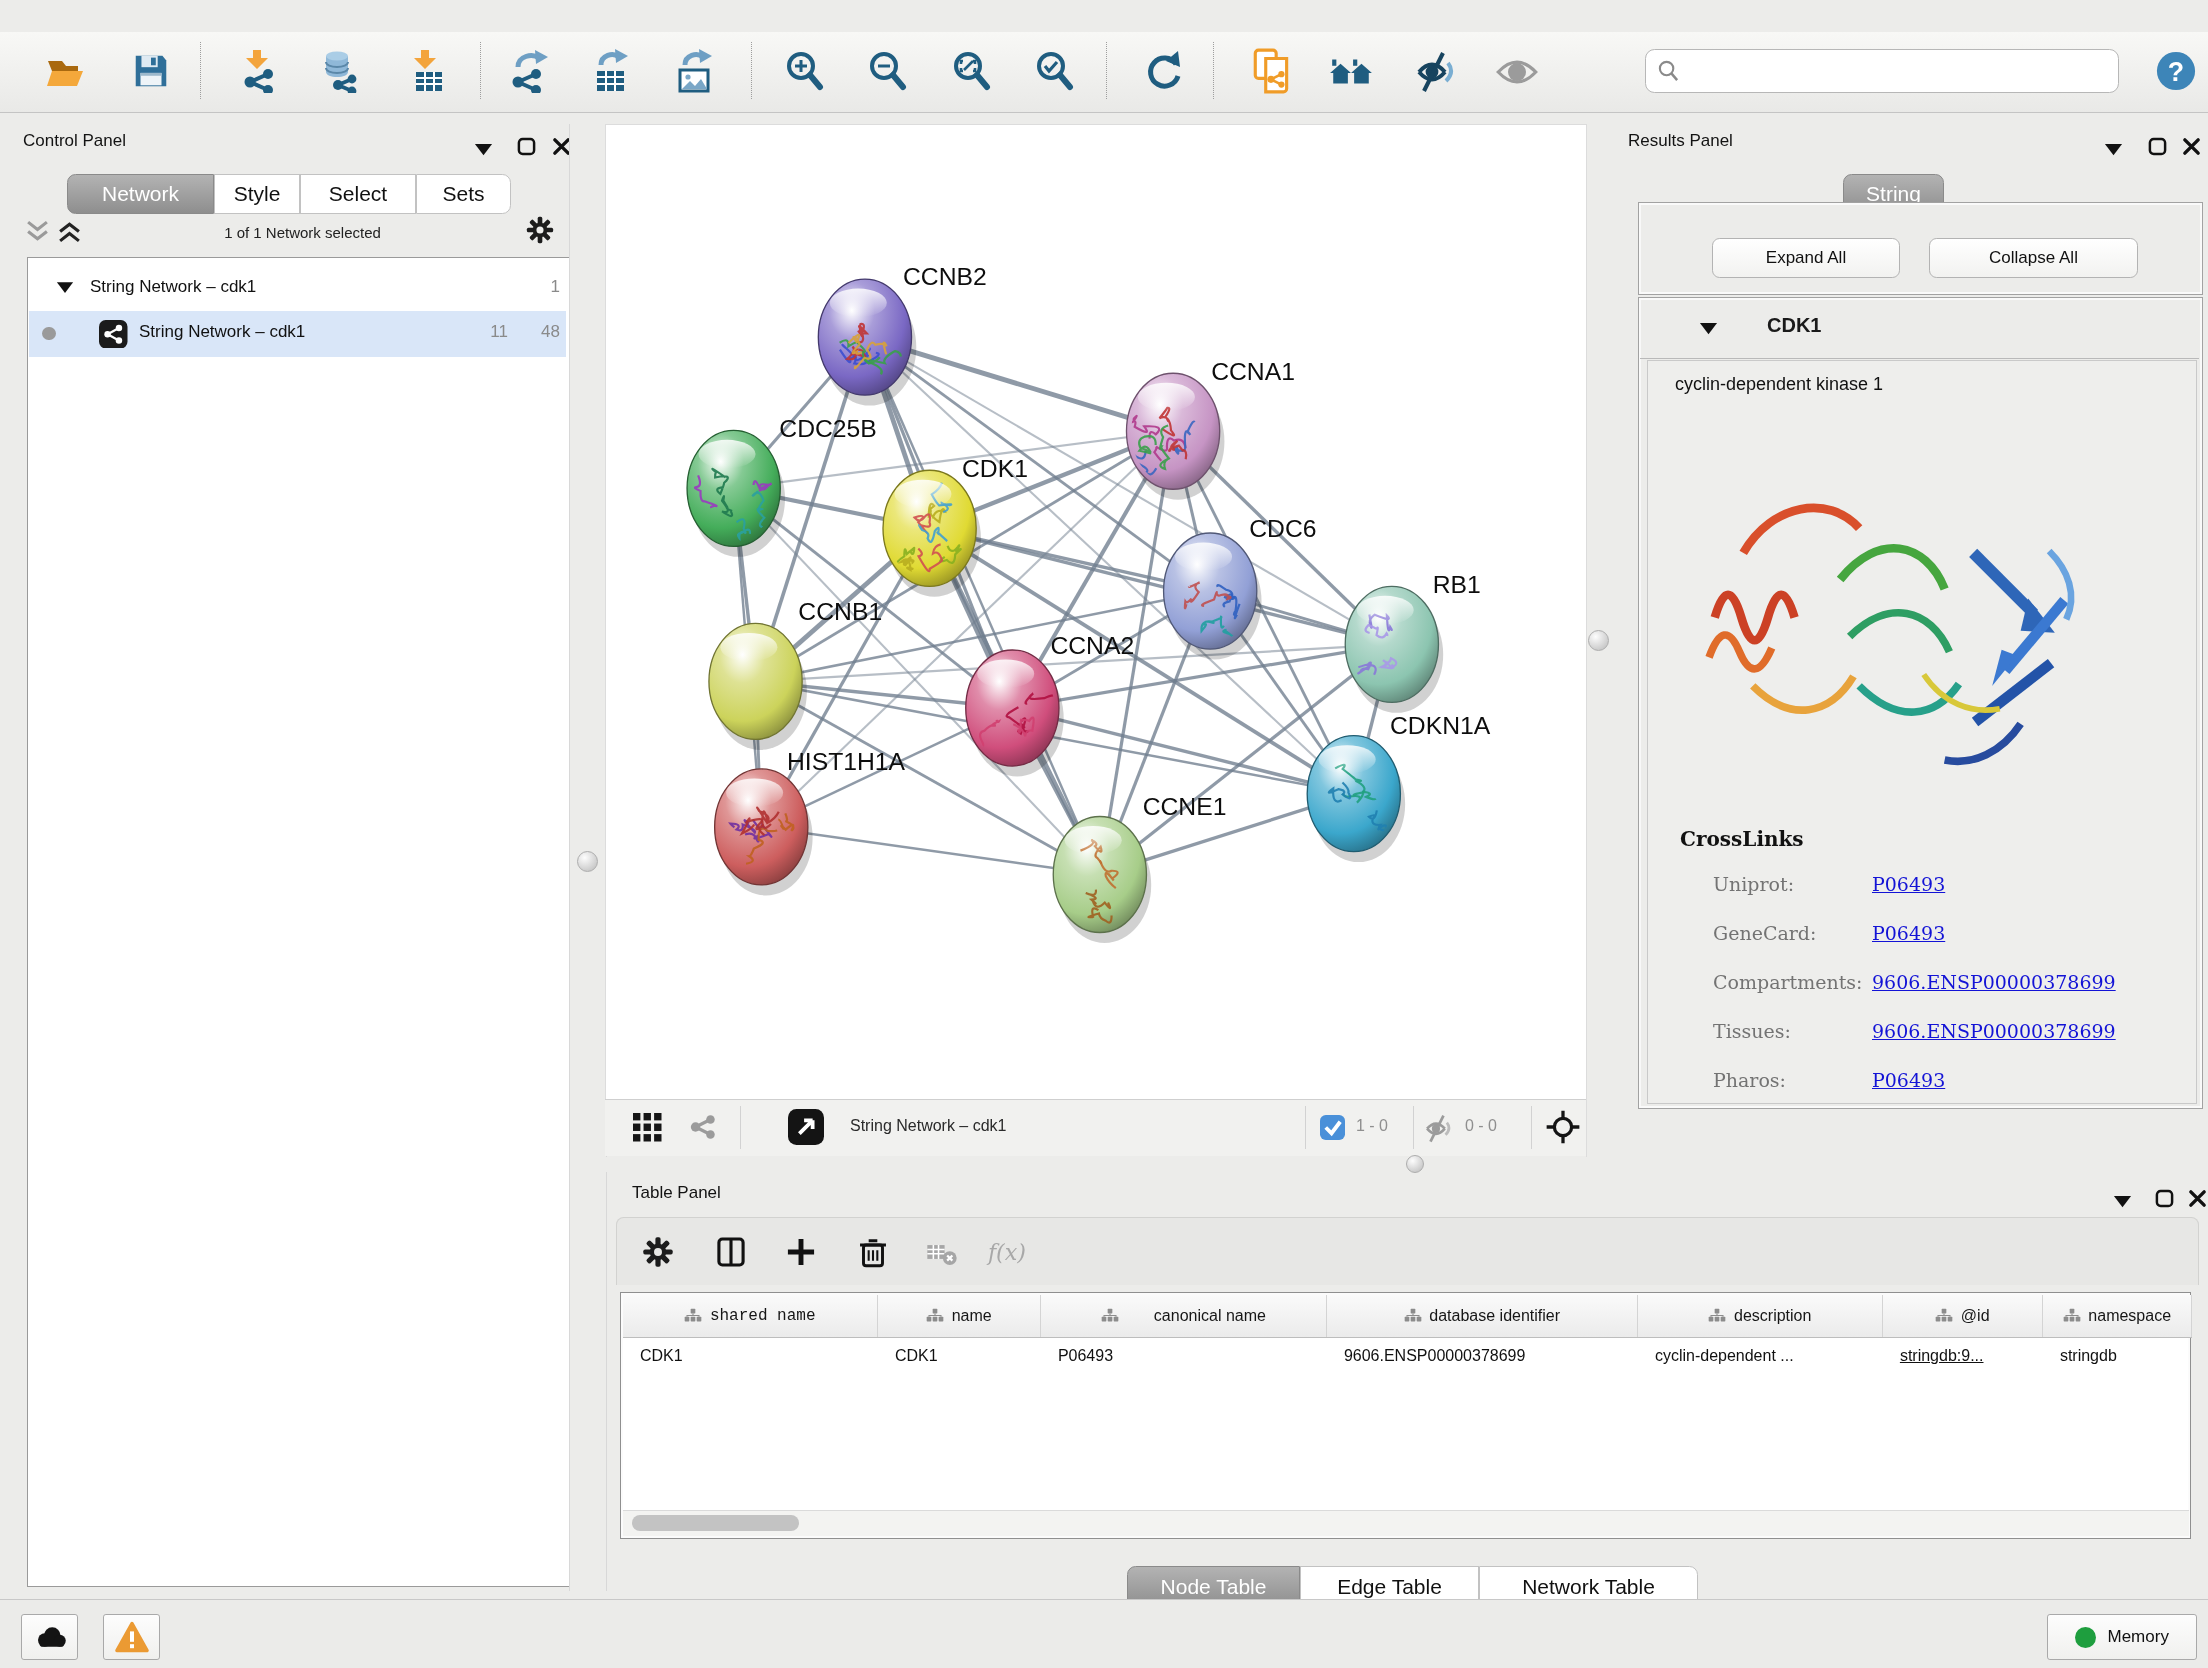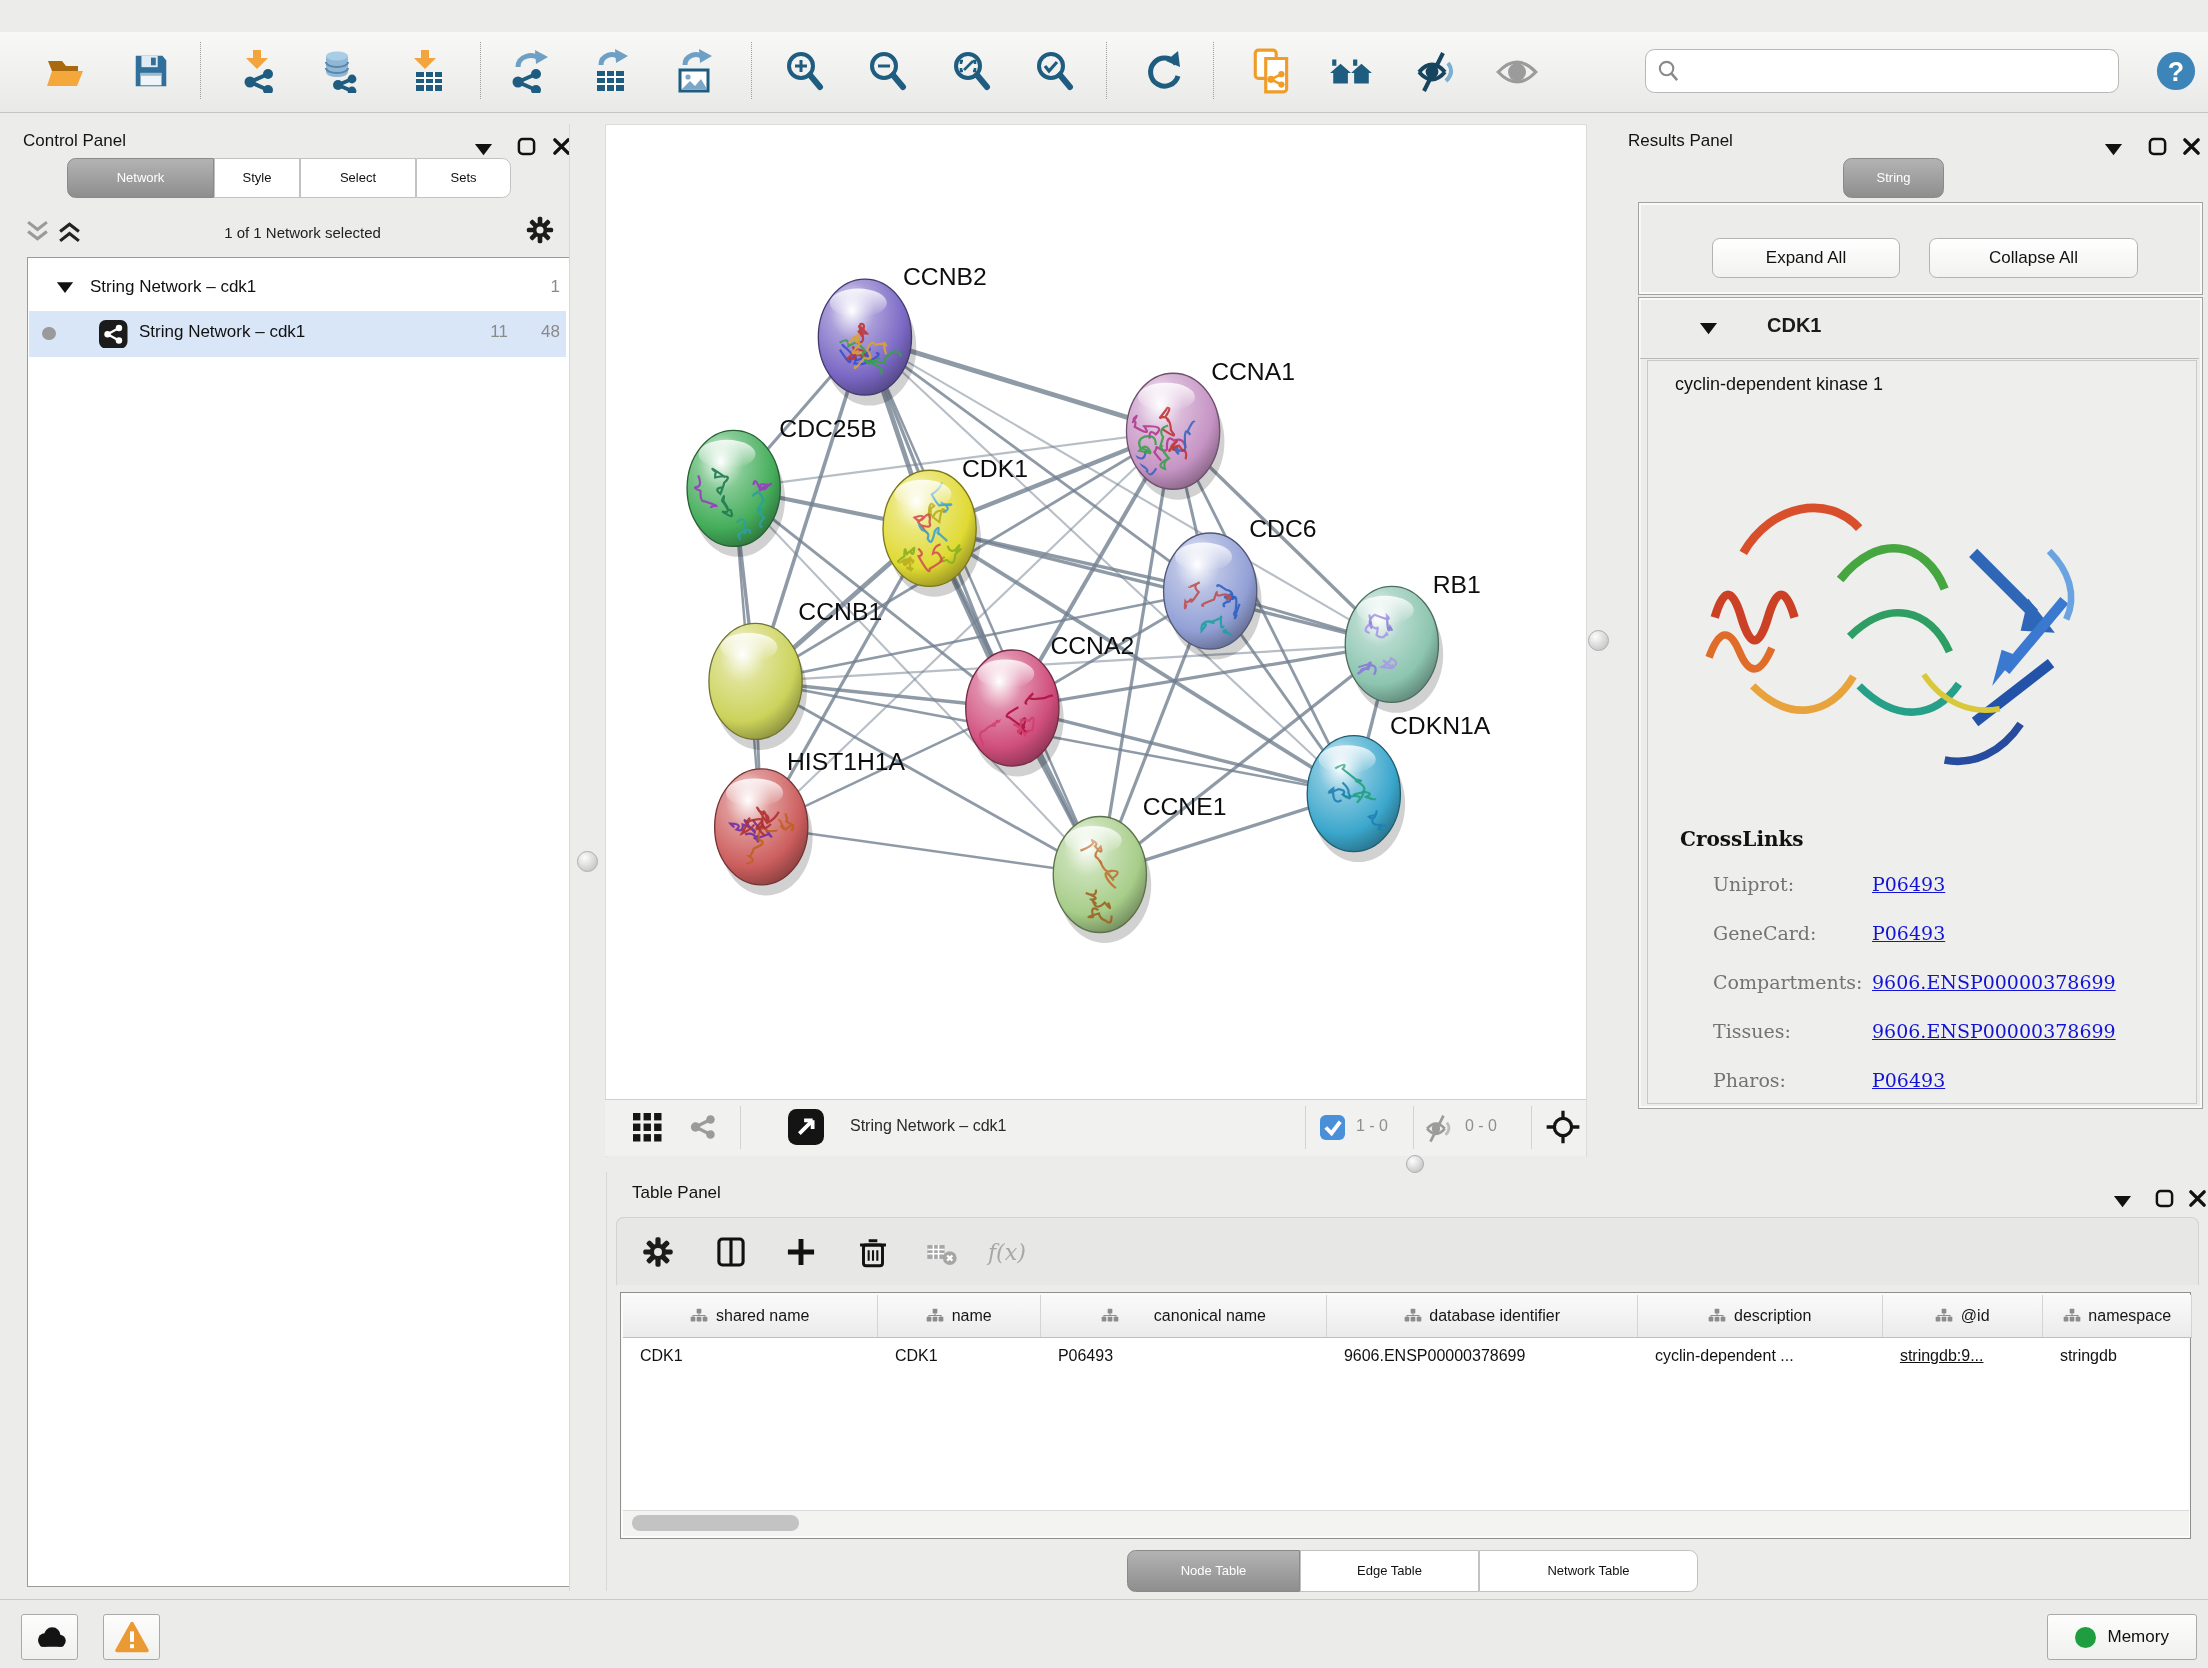--- a/index.html
+++ b/index.html
@@ -19,22 +19,22 @@
   .tbtn{position:absolute;top:44px;width:53px;height:53px;display:flex;align-items:center;
         justify-content:center;border-radius:5.7px;}
   .tsep{position:absolute;top:42px;height:57px;width:0;border-left:1.9px dotted #9d9d9d;}
   .searchwrap{position:absolute;left:1645px;top:49px;width:472px;height:42px;background:#fff;
               border:1.9px solid #b7b7b7;border-radius:9.5px;}
   .searchwrap input{position:absolute;left:42px;top:1.9px;width:418px;height:34px;border:none;
                     outline:none;font-size:17px;font-family:"Liberation Sans",sans-serif;background:transparent;}
   .helpbtn{position:absolute;left:2155px;top:50px;width:42px;height:42px;}
   
   .phead{font-size:17px;color:#131313;}
-  .tab{display:inline-block;height:38px;line-height:38px;text-align:center;font-size:13px;
-       background:#fff;border:1px solid #c2c2c2;color:#111;}
+  .tab{display:inline-block;height:38px;line-height:38px;text-align:center;font-size:21px;
+       background:#fff;border:1px solid #c2c2c2;color:#111;margin-top:16px;}
   .tab.sel{background:linear-gradient(#b3b3b3,#8e8e8e);color:#fff;border-color:#8a8a8a;}
   .tab.first{border-radius:8.6px 0 0 8.6px;}
   .tab.last{border-radius:0 8.6px 8.6px 0;}
   .tab.lone{border-radius:8.6px;}
   
   .treebox{left:27px;top:257px;width:541px;height:1328px;background:#fff;border:1px solid #9a9a9a;}
   .trow{position:absolute;left:1px;width:537px;height:46px;}
   .trow .lbl{position:absolute;font-size:17px;color:#111;top:11.4px;}
   .cnt{position:absolute;top:11.4px;font-size:17px;color:#8a8a8a;text-align:right;width:40px;}
   .selrow{background:#d9e6f8;}
@@ -736,21 +736,21 @@
       </svg>
     </div>
   <div class="tpbtn" style="left:985px">
     <svg width="61" height="42" viewBox="0 0 64 44">
       <text x="4" y="33" font-size="31" font-style="italic" fill="#a8a8a8" font-family="DejaVu Serif, serif">f(x)</text>
       </svg>
     </div>
 
   <div class="abs dtable">
     <div class="thead" id="thead">
-        <div class="th" style="width: 255px;">
+        <div class="th" style="width: 255px; font-family: Liberation Mono, monospace;">
           <svg width="18" height="15" viewBox="0 0 27 22">
             <g fill="#8c8c8c">
               <rect x="10" y="1" width="7" height="7" rx="1"></rect>
               <rect x="1" y="13" width="7" height="7" rx="1"></rect>
               <rect x="10" y="13" width="7" height="7" rx="1"></rect>
               <rect x="19" y="13" width="7" height="7" rx="1"></rect>
             </g>
             <path d="M13.5 8v3M4.5 13v-2h18v2" stroke="#8c8c8c" stroke-width="1.6" fill="none"></path>
           </svg>
           <span>shared name</span>

